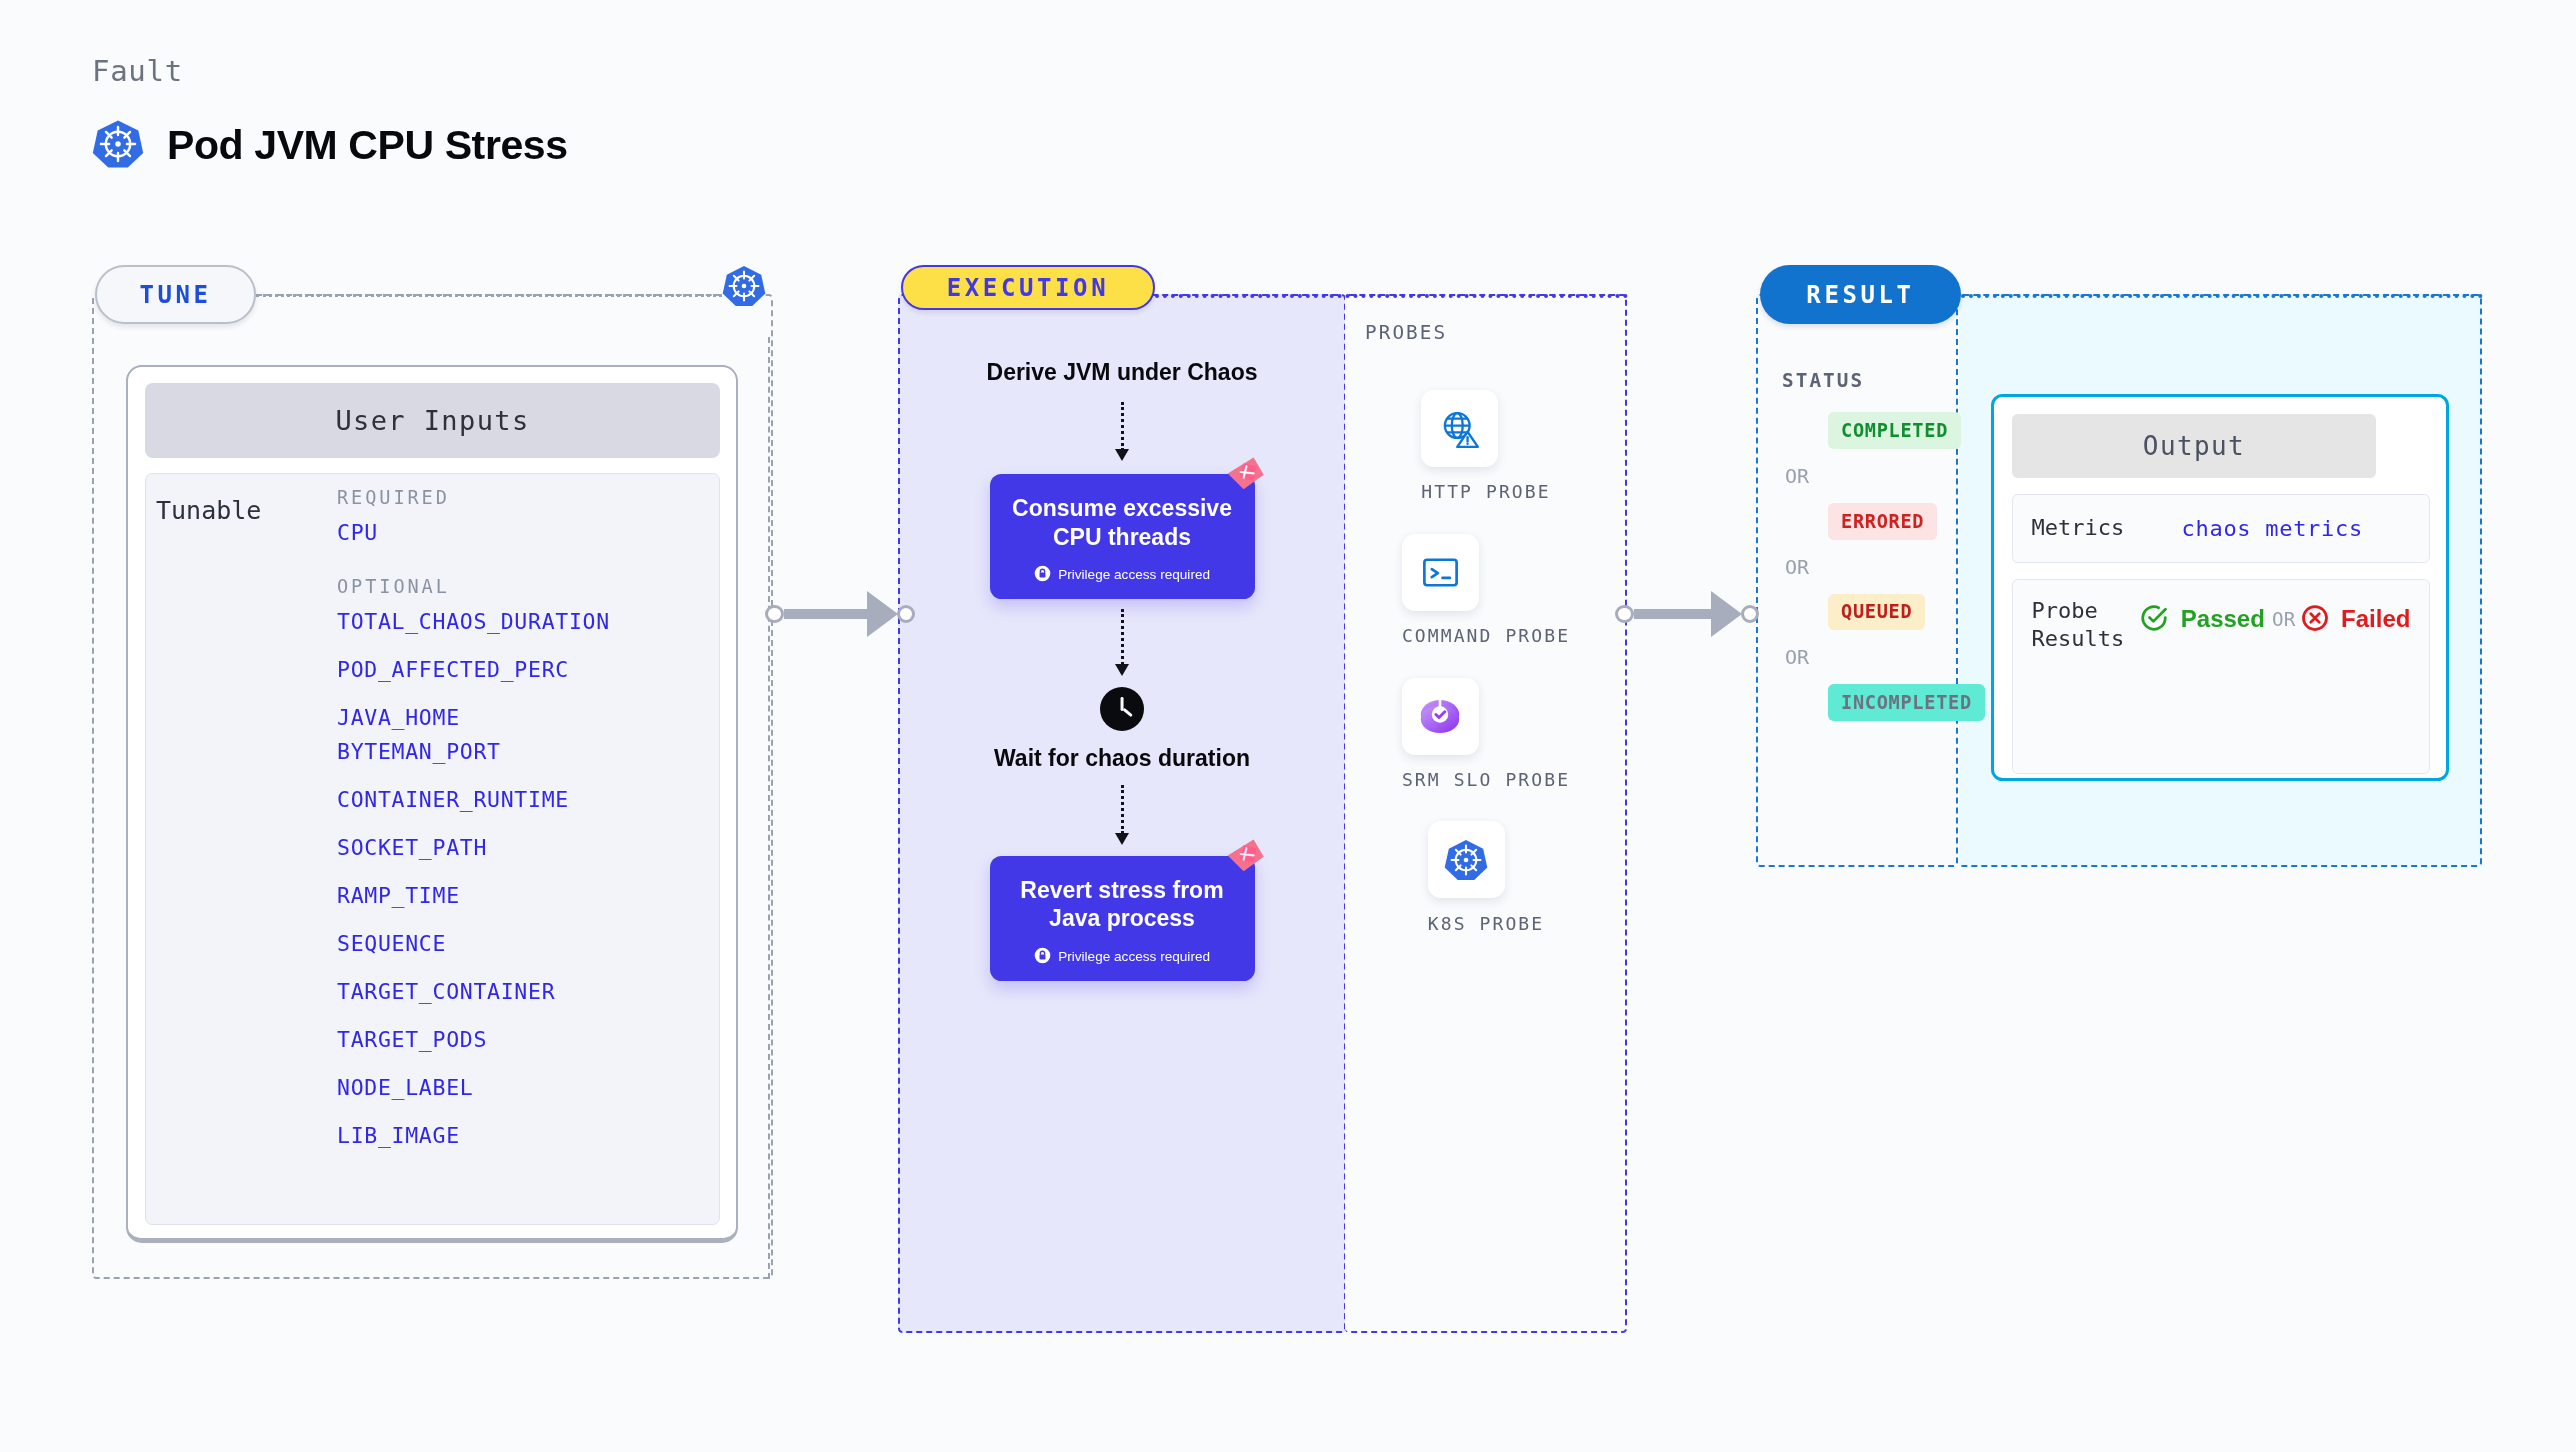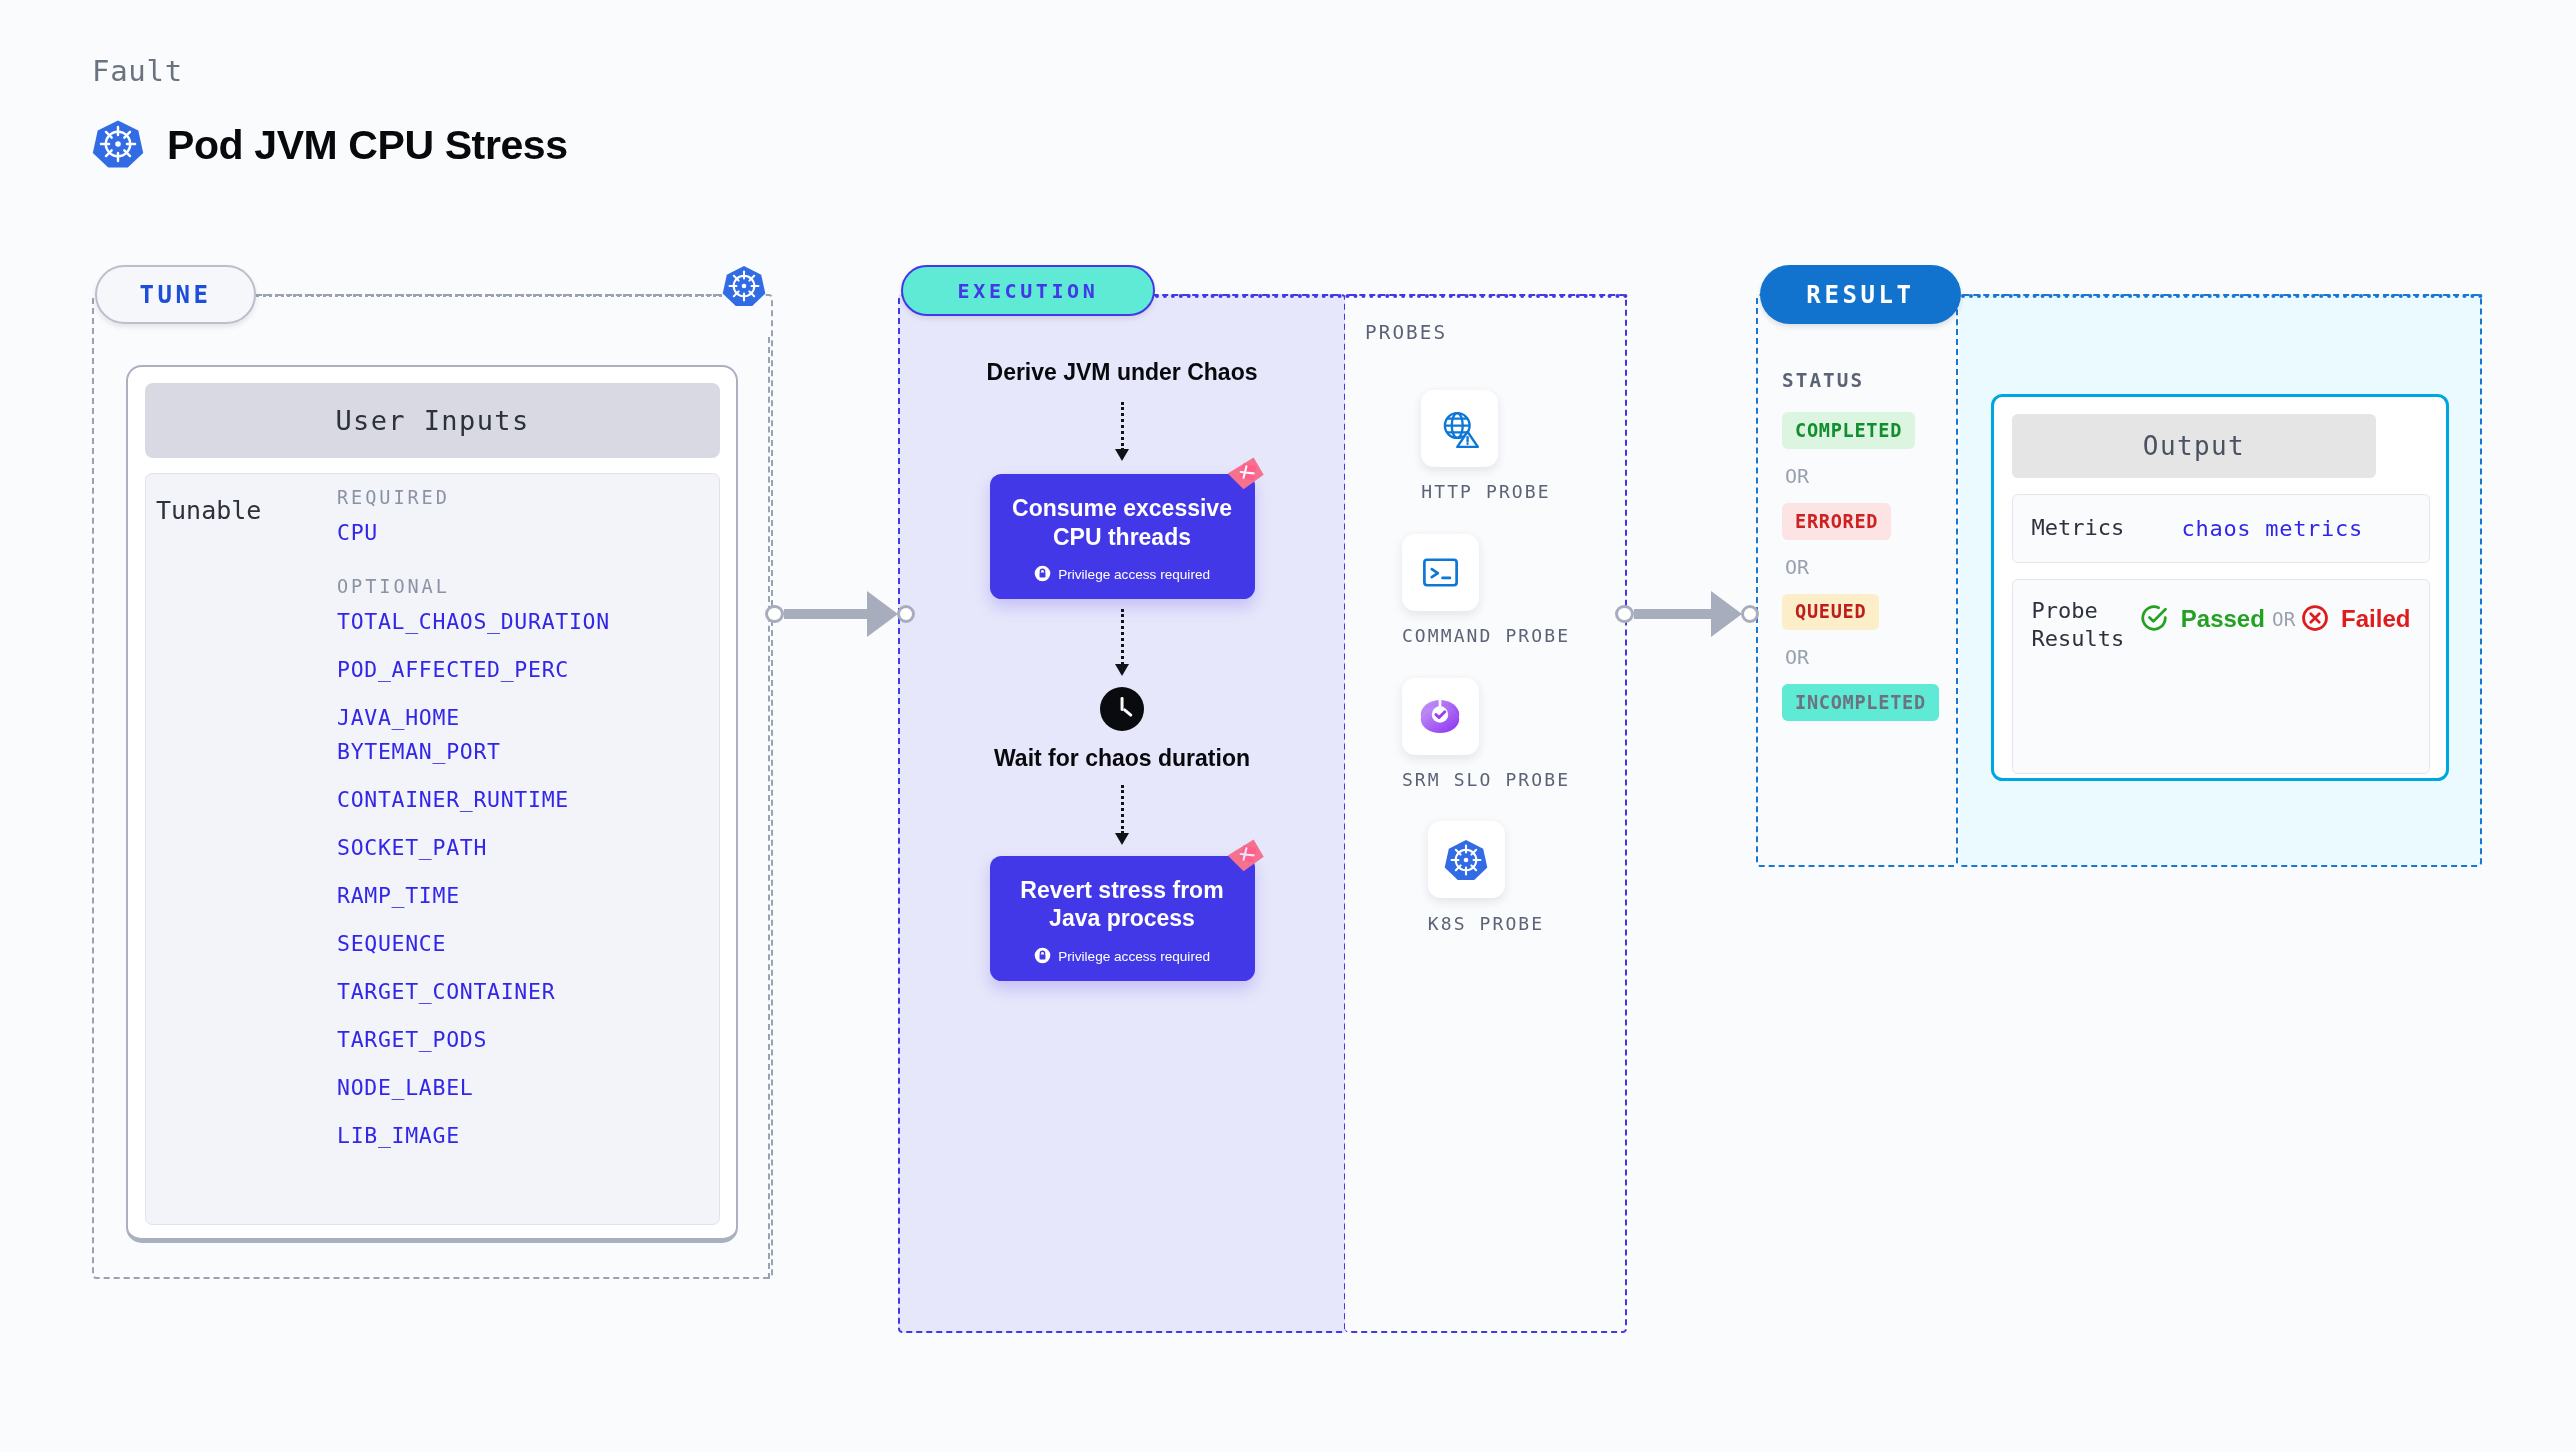--- a/index.html
+++ b/index.html
@@ -69,23 +69,23 @@
     border-radius: 716px;
     z-index: 12;
   }
   .pill-tune {
     left: 95px; top: 265px; width: 161px; height: 59px;
     background: #f6f7fa; color: #1d4ed8;
     border: 2.1px solid #b9bfcb; font-size: 24px;
     box-shadow: 0 2.9px 5.7px rgba(20,25,40,.10);
   }
   .pill-exec {
-    left: 901px; top: 265px; width: 254px; height: 51px;
-    background: #5eead4; color: #4338e8;
-    border: 2.9px solid #4338e8; font-size: 20px;
+    left: 901px; top: 265px; width: 254px; height: 45px;
+    background: #fde047; color: #4338e8;
+    border: 2.9px solid #4338e8; font-size: 24px;
     box-shadow: 0 2.9px 5.7px rgba(20,25,40,.10);
   }
   .pill-result {
     left: 1760px; top: 265px; width: 201px; height: 59px;
     background: #1273ce; color: #ffffff;
     border: none; font-size: 24px;
     box-shadow: 0 2.9px 5.7px rgba(20,25,40,.12);
   }
 
   
@@ -233,21 +233,21 @@
     font-family: "DejaVu Sans Mono", monospace;
     font-size: 19.3px; color: #5b6375; letter-spacing: 2.1px; font-weight: bold;
   }
   .status-stack {
     position: absolute; left: 1782px; top: 412px; width: 179px;
     display: flex; flex-direction: column; align-items: flex-start;
   }
   .status-badge {
     font-family: "DejaVu Sans Mono", monospace;
     font-weight: bold; font-size: 18.6px; letter-spacing: 0.7px;
-    padding: 7.9px 13px; border-radius: 5.7px;
+    padding: 7.9px 13px; border-radius: 5.7px; margin-left: 46px;
   }
   .status-or {
     font-family: "DejaVu Sans Mono", monospace;
     font-size: 20px; color: #99a0af; margin: 15px 0 15px 2.9px;
   }
 
   
   .out-card {
     position: absolute; left: 1991px; top: 394px;
     width: 458px; height: 387px;

